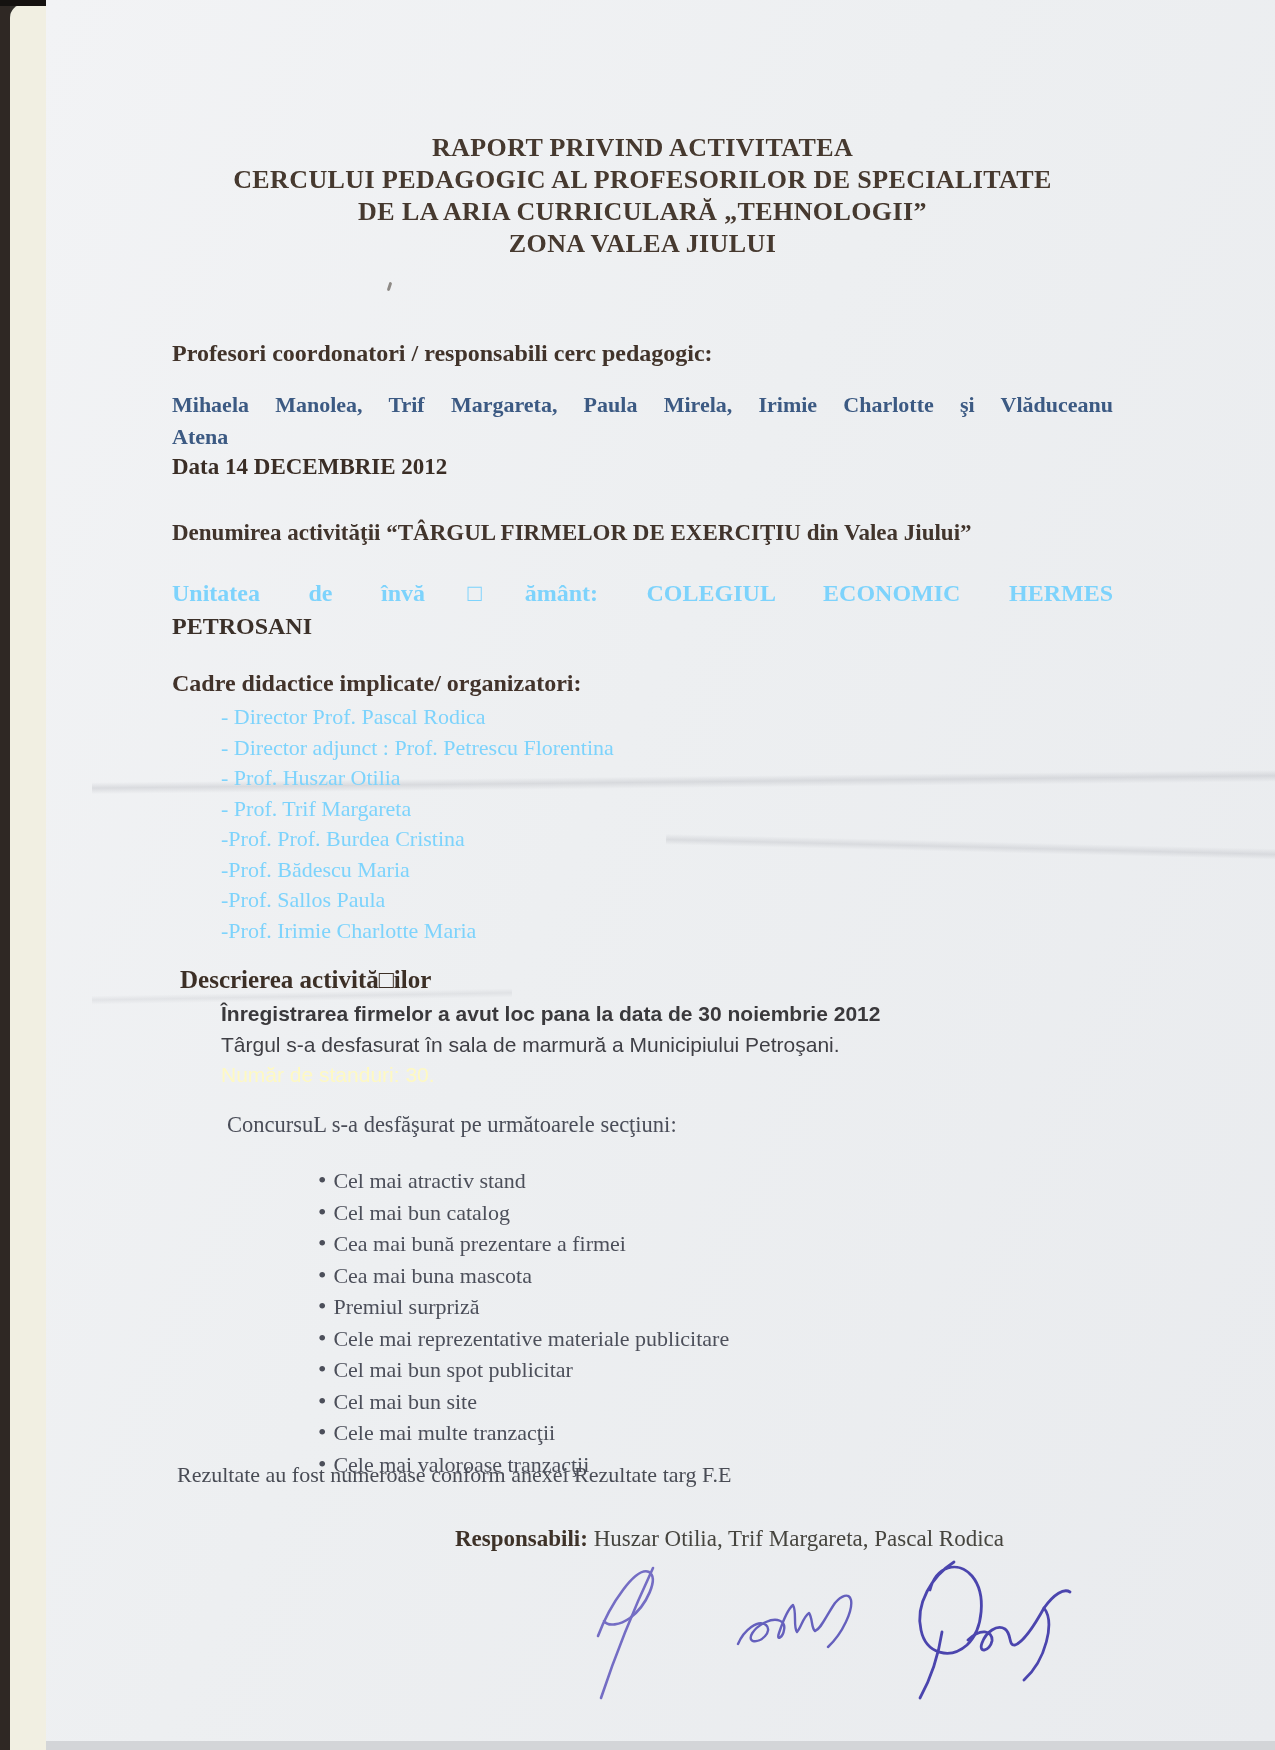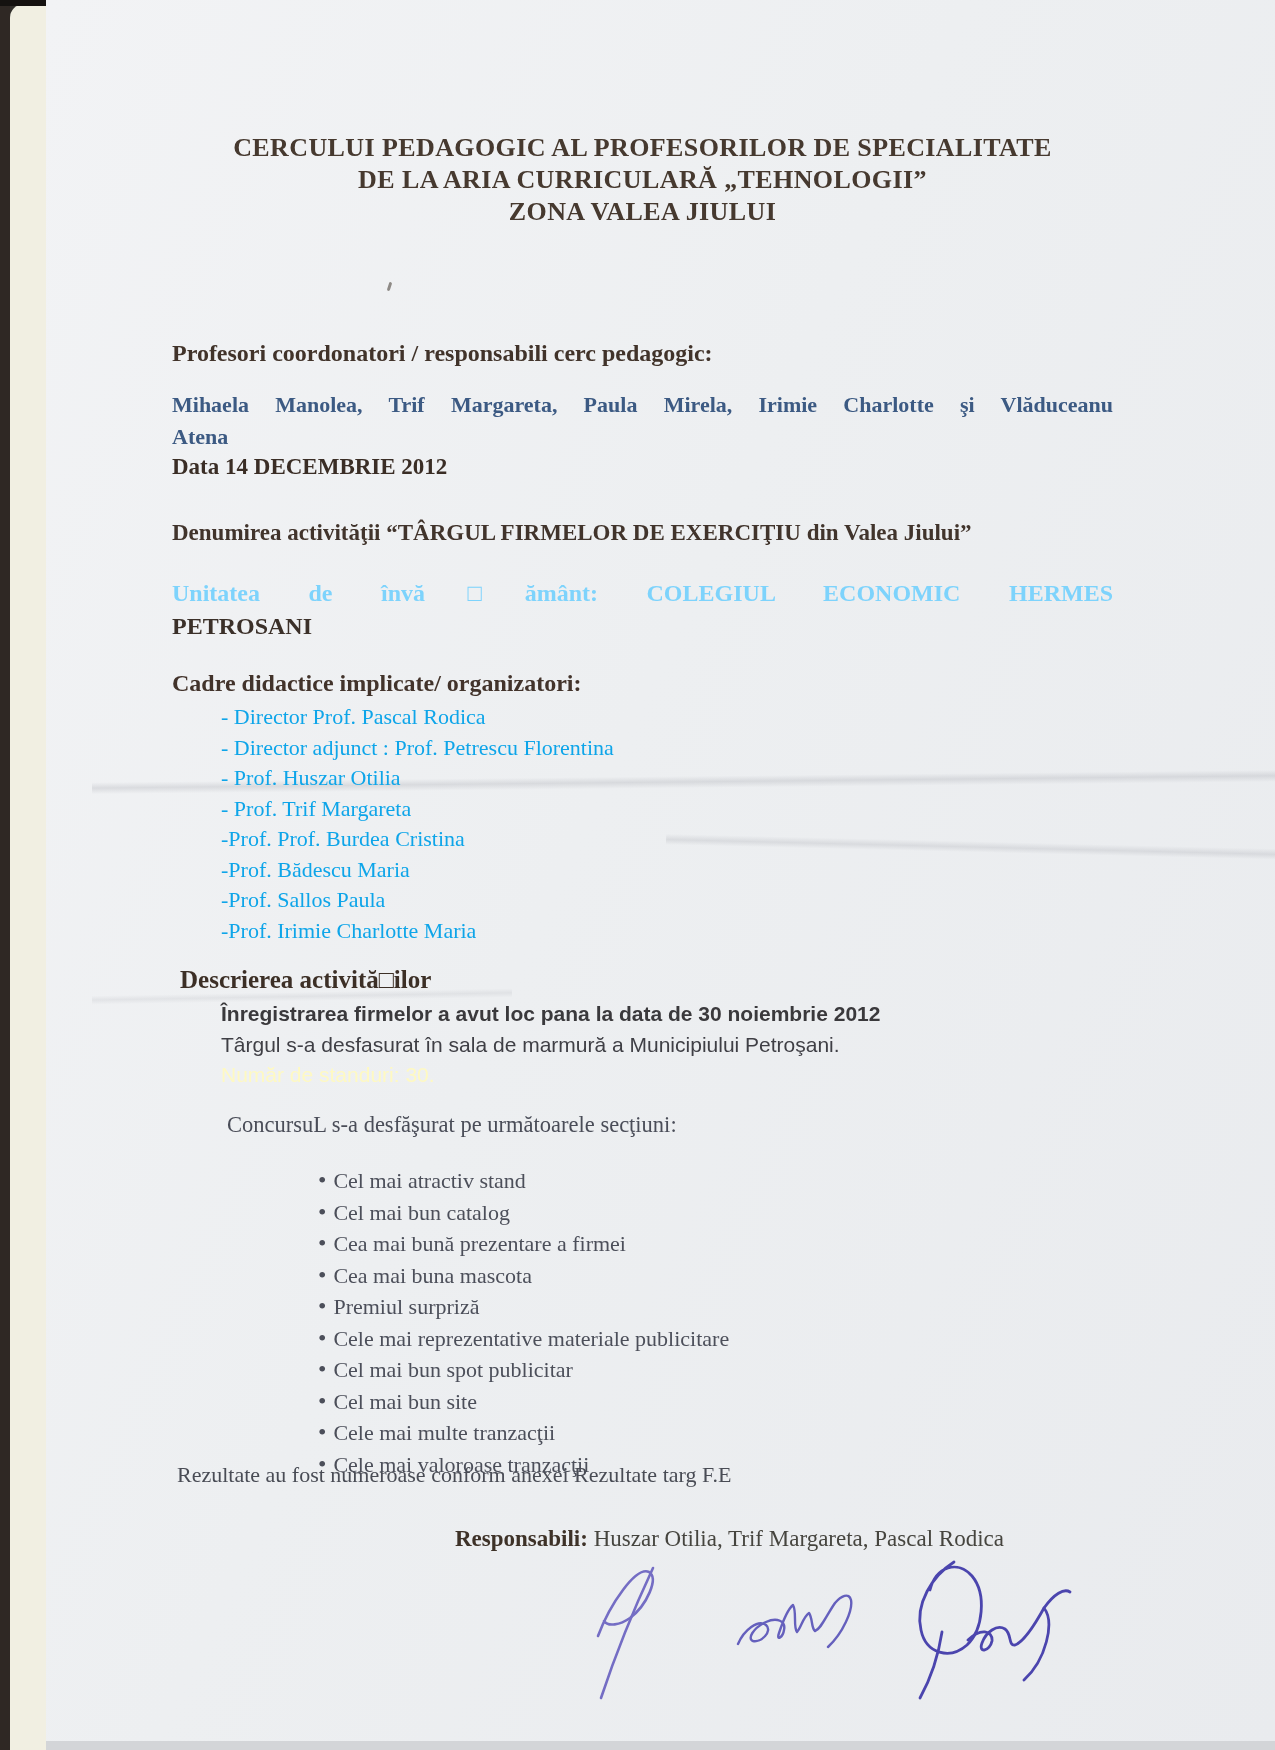--- a/index.html
+++ b/index.html
@@ -38,21 +38,21 @@
   .h-prof{left:172px;top:340px;font-weight:bold;font-size:24px;color:#41332a;}
   .names1{left:172px;top:392px;width:941px;font-weight:bold;font-size:22px;color:#3c5a83;
     text-align:justify;text-align-last:justify;}
   .names2{left:172px;top:424px;font-weight:bold;font-size:22px;color:#3c5a83;}
   .dataline{left:172px;top:454px;font-weight:bold;font-size:23px;color:#3a2d25;}
   .denumire{left:172px;top:520px;width:945px;font-weight:bold;font-size:23px;color:#41342c;}
   .unit1{left:172px;top:580px;width:941px;font-weight:bold;font-size:24px;color:#7dd3fc;
     text-align:justify;text-align-last:justify;}
   .unit2{left:172px;top:613px;font-weight:bold;font-size:24px;color:#3b3029;}
   .h-cadre{left:172px;top:670px;font-weight:bold;font-size:24px;color:#42332b;}
-  .cadre-list{left:221px;top:702px;font-size:22px;line-height:30.5px;color:#0ea5e9;}
+  .cadre-list{left:221px;top:702px;font-size:22px;line-height:30.5px;color:#7dd3fc;}
   .h-descr{left:180px;top:966px;font-weight:bold;font-size:25px;color:#3c2f26;}
   .sans-b{left:221px;top:1002px;font-family:"Liberation Sans",sans-serif;font-weight:bold;font-size:21px;color:#3a393c;}
   .sans-1{left:221px;top:1033px;font-family:"Liberation Sans",sans-serif;font-size:21px;color:#3f3f45;}
   .sans-2{left:221px;top:1063px;font-family:"Liberation Sans",sans-serif;font-size:21px;color:#fef9c3;}
   .concurs{left:227px;top:1112px;font-size:22.5px;color:#4a4d58;}
   .bullets{left:318px;top:1165px;font-size:22px;line-height:30.5px;color:#4c4f5a;}
   .bullets .bi::before{content:"\2022";margin-right:7px;font-size:24px;}
   .rezultate{left:177px;top:1462px;font-size:22px;color:#494c55;}
   .responsabili{left:455px;top:1526px;font-size:23px;color:#46453f;}
   .responsabili .lbl{font-weight:bold;color:#3e3228;}
@@ -67,20 +67,21 @@
 
 <div class="page">
   <div class="crease1"></div>
   <div class="crease2"></div>
   <div class="crease3"></div>
 </div>
 <div class="speck"></div>
 <div class="edge-bottom"></div>
 
 <div class="abs title">
+  <div>RAPORT PRIVIND ACTIVITATEA</div>
   <div>CERCULUI PEDAGOGIC AL PROFESORILOR DE SPECIALITATE</div>
   <div>DE LA ARIA CURRICULARĂ „TEHNOLOGII”</div>
   <div>ZONA VALEA JIULUI</div>
 </div>
 
 <div class="abs h-prof">Profesori coordonatori / responsabili cerc pedagogic:</div>
 <div class="abs names1">Mihaela Manolea, Trif Margareta, Paula Mirela, Irimie Charlotte şi Vlăduceanu</div>
 <div class="abs names2">Atena</div>
 <div class="abs dataline">Data 14 DECEMBRIE 2012</div>
 

